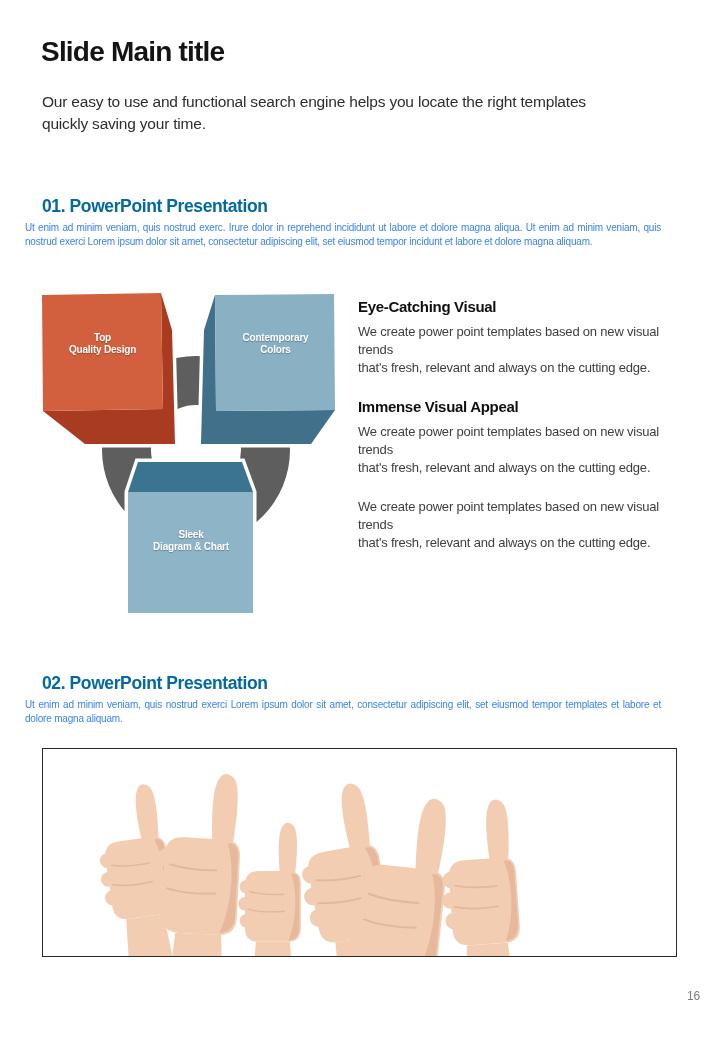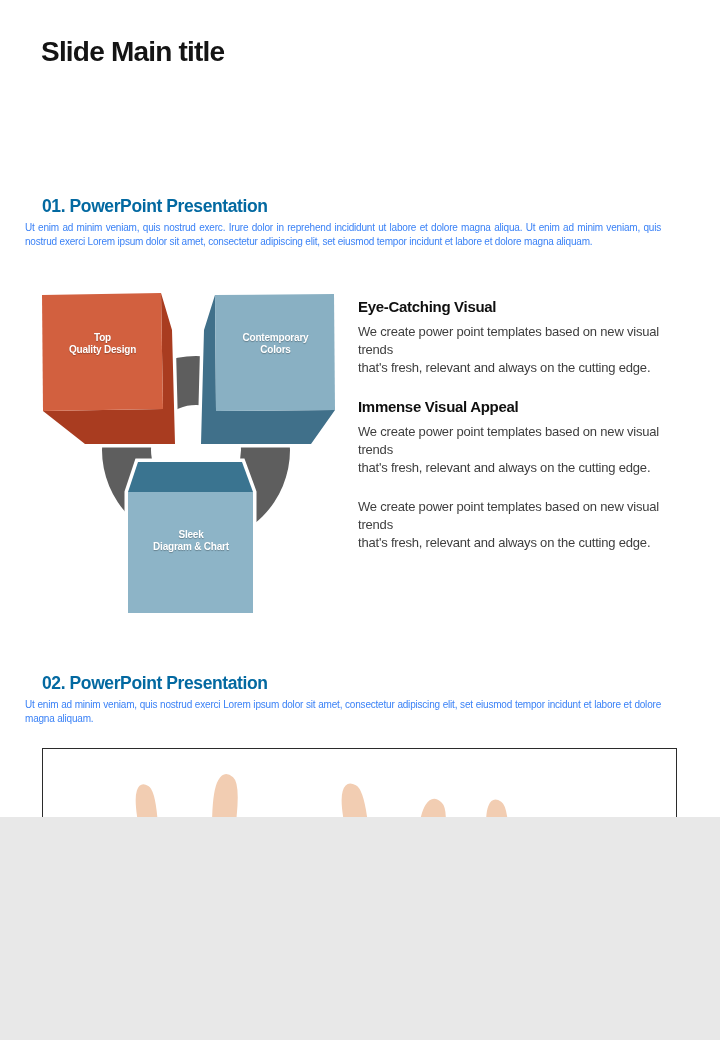--- a/index.html
+++ b/index.html
@@ -1,17 +1,17 @@
 <!DOCTYPE html>
 <html><head>
 <meta charset="utf-8">
 <style>
   html,body{margin:0;padding:0;background:#e8e8e8;}
   .page{
-    position:relative;width:720px;height:817px;background:#ffffff;
+    position:relative;width:720px;height:1040px;background:#ffffff;
     font-family:"Liberation Sans",sans-serif;overflow:hidden;letter-spacing:-0.2px;
     margin:0 auto;
   }
   .page-title{
     position:absolute;left:41px;top:36px;font-size:28px;font-weight:bold;
     color:#141414;letter-spacing:-0.8px;
   }
   .intro{
     position:absolute;left:42px;top:91px;width:600px;font-size:15.5px;
     color:#2d2d2d;line-height:1.45;white-space:pre-line;
@@ -64,20 +64,22 @@
     position:absolute;top:989px;right:20px;font-size:12px;color:#7d7d7d;
   }
 </style>
 </head>
 <body>
 
 <div class="page">
 
   <div class="page-title">Slide Main title</div>
 
+  <div class="intro">Our easy to use and functional search engine helps you locate the right templates
+quickly saving your time.</div>
 
   <div class="sec-heading sec1-heading">01. PowerPoint Presentation</div>
   <div class="sec-body sec1-body">Ut enim ad minim veniam, quis nostrud exerc. Irure dolor in reprehend incididunt ut labore et dolore magna aliqua. Ut enim ad minim veniam, quis nostrud exerci  Lorem ipsum dolor sit amet, consectetur adipiscing elit, set eiusmod tempor incidunt et labore et dolore magna aliquam.</div>
 
   <svg class="diagram" width="310" height="330" viewBox="0 0 310 330" xmlns="http://www.w3.org/2000/svg">
 
     <path fill-rule="evenodd" d="M66,164 a94,94 0 1,0 188,0 a94,94 0 1,0 -188,0 Z
              M115,164 a45,45 0 1,1 90,0 a45,45 0 1,1 -90,0 Z" fill="#5e5e5e"></path>
 
     <path fill="#ffffff" stroke="#ffffff" stroke-width="7" stroke-linejoin="miter" d="M6,9 L125,7 L136,44 L139,158 L49,158 L7,125 Z"></path>
@@ -111,21 +113,21 @@
       <p class="feature-body">We create power point templates based on new visual trends
 that's fresh, relevant and always on the cutting edge.</p>
     </div>
     <div class="feature feature-3">
       <p class="feature-body">We create power point templates based on new visual trends
 that's fresh, relevant and always on the cutting edge.</p>
     </div>
   </div>
 
   <div class="sec-heading sec2-heading">02. PowerPoint Presentation</div>
-  <div class="sec-body sec2-body">Ut enim ad minim veniam, quis nostrud exerci  Lorem ipsum dolor sit amet, consectetur adipiscing elit, set eiusmod tempor incidunt et labore et dolore magna aliquam.</div>
+  <div class="sec-body sec2-body">Ut enim ad minim veniam, quis nostrud exerci  Lorem ipsum dolor sit amet, consectetur adipiscing elit, set eiusmod tempor templates et labore et dolore magna aliquam.</div>
 
   <div class="photo-box">
     <svg width="633" height="207" viewBox="0 0 633 207" xmlns="http://www.w3.org/2000/svg">
       <defs>
         <g id="hand">
           <path class="h-skin" d="M44,188 L38,268 L100,268 L94,188 Z"></path>
           <circle class="h-skin" cx="30" cy="107" r="10"></circle>
           <circle class="h-skin" cx="28" cy="132" r="10"></circle>
           <circle class="h-skin" cx="30" cy="157" r="10"></circle>
           <path class="h-skin" d="M28,104 Q28,84 48,84 L92,84 Q110,84 110,102 L110,168 Q110,188 90,188 L48,188 Q28,188 28,168 Z"></path>

